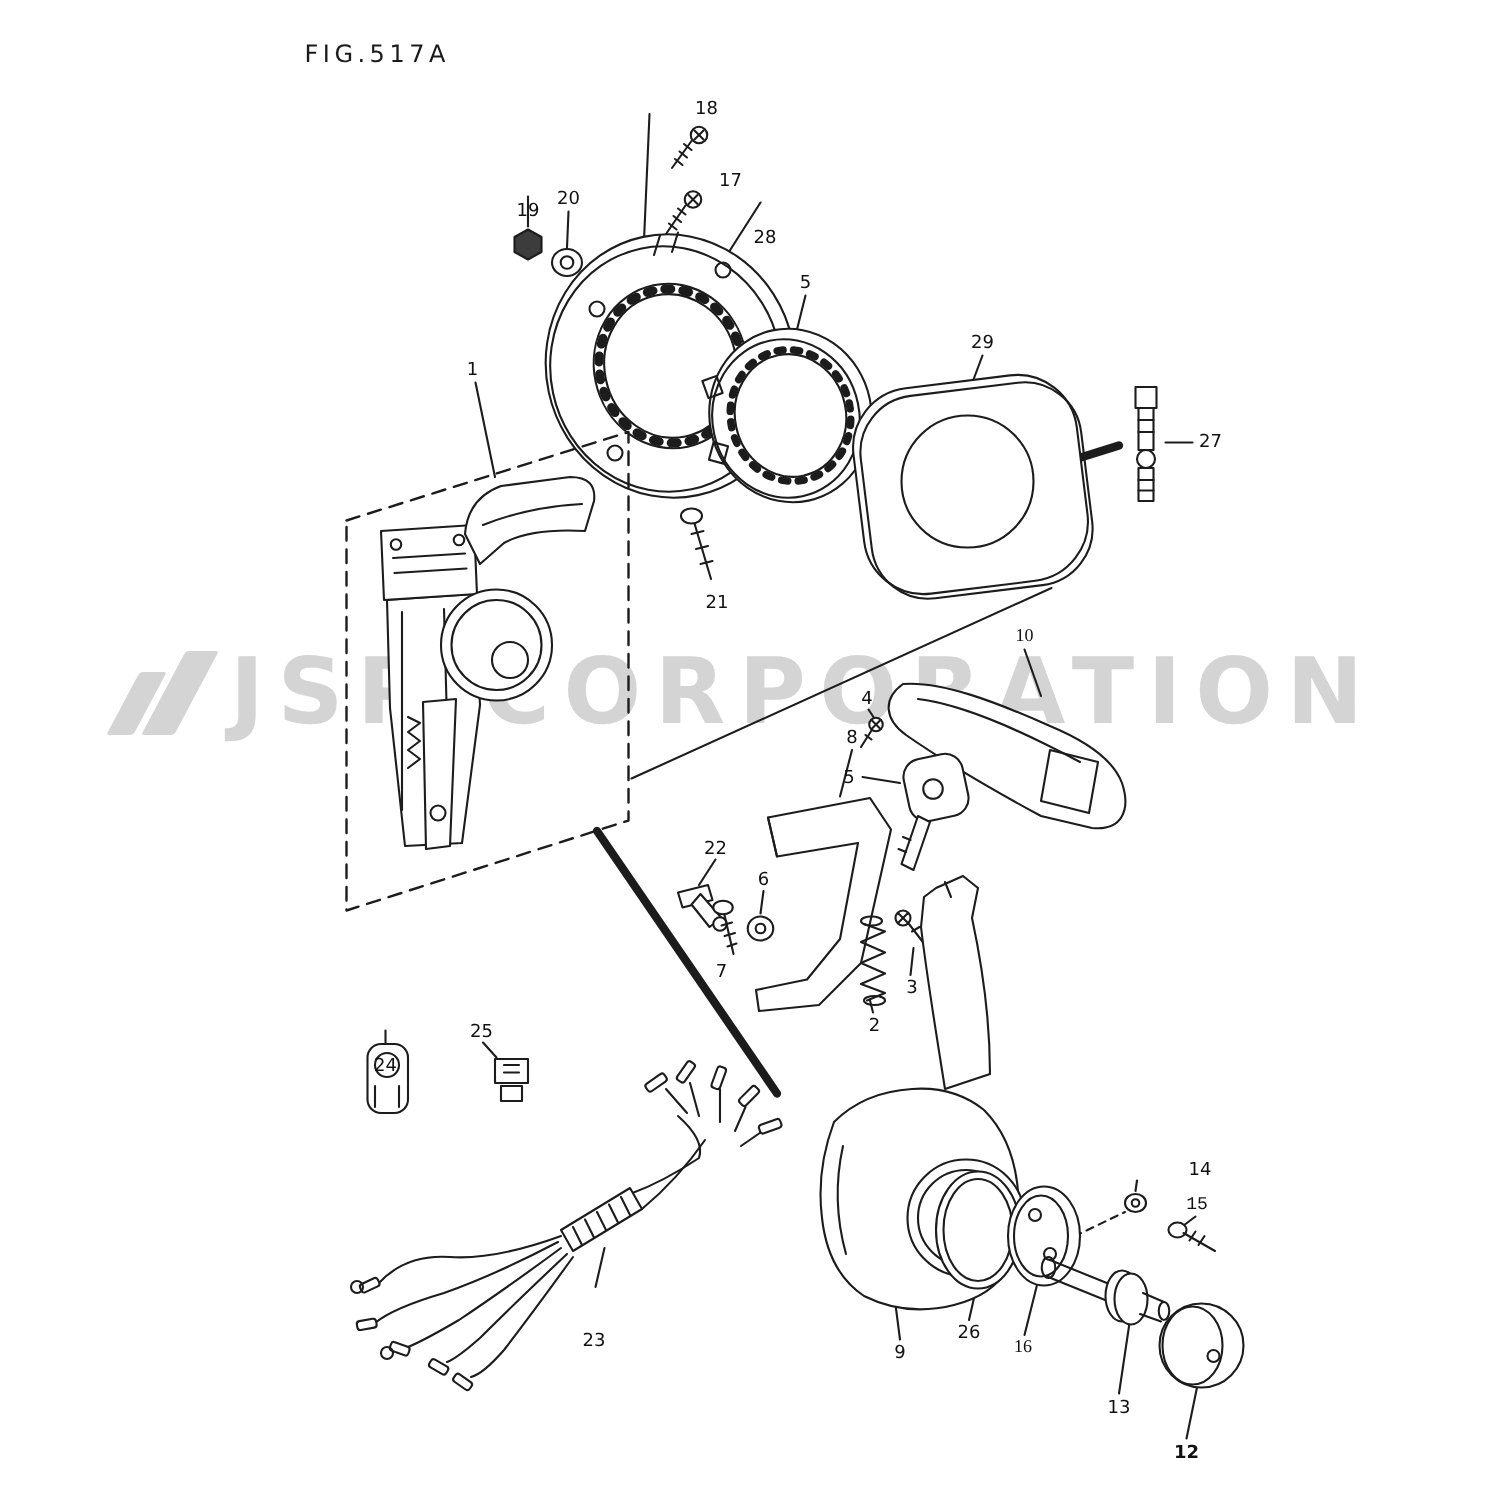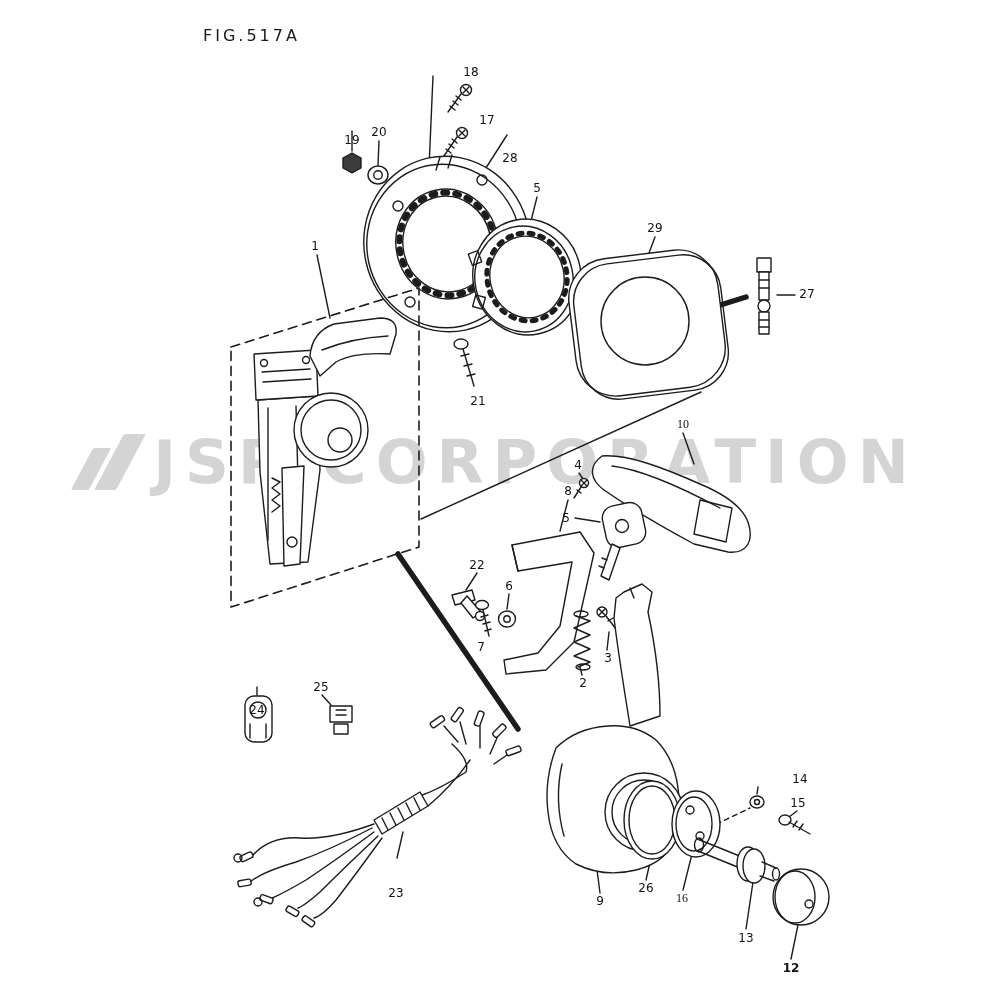--- a/index.html
+++ b/index.html
@@ -354,21 +354,21 @@
       <span class="part-label" style="left: 566px; top: 518px;">5</span>
       <span class="part-label" style="left: 509px; top: 586px;">6</span>
       <span class="part-label" style="left: 481px; top: 647px;">7</span>
       <span class="part-label" style="left: 568px; top: 491px;">8</span>
       <span class="part-label" style="left: 600px; top: 901px;">9</span>
       <span class="part-label" style="left: 683px; top: 424px; font-family: Liberation Serif, serif;">10</span>
       <span class="part-label" style="left: 537px; top: 188px;">5</span>
       <span class="part-label" style="left: 791px; top: 968px; font-weight: bold;">12</span>
       <span class="part-label" style="left: 746px; top: 938px;">13</span>
       <span class="part-label" style="left: 800px; top: 779px;">14</span>
-      <span class="part-label" style="left: 798px; top: 803px;">15</span>
+      <span class="part-label" style="left: 798px; top: 803px; font-family: Liberation Mono, monospace;">15</span>
       <span class="part-label" style="left: 682px; top: 898px; font-family: Liberation Serif, serif;">16</span>
       <span class="part-label" style="left: 475px; top: 120px; margin-left: 12px;">17</span>
       <span class="part-label" style="left: 471px; top: 72px;">18</span>
       <span class="part-label" style="left: 352px; top: 140px;">19</span>
       <span class="part-label" style="left: 379px; top: 132px;">20</span>
       <span class="part-label" style="left: 478px; top: 401px;">21</span>
       <span class="part-label" style="left: 477px; top: 565px;">22</span>
       <span class="part-label" style="left: 396px; top: 893px;">23</span>
       <span class="part-label" style="left: 257px; top: 678px; margin-top: 32px;">24</span>
       <span class="part-label" style="left: 321px; top: 687px;">25</span>

